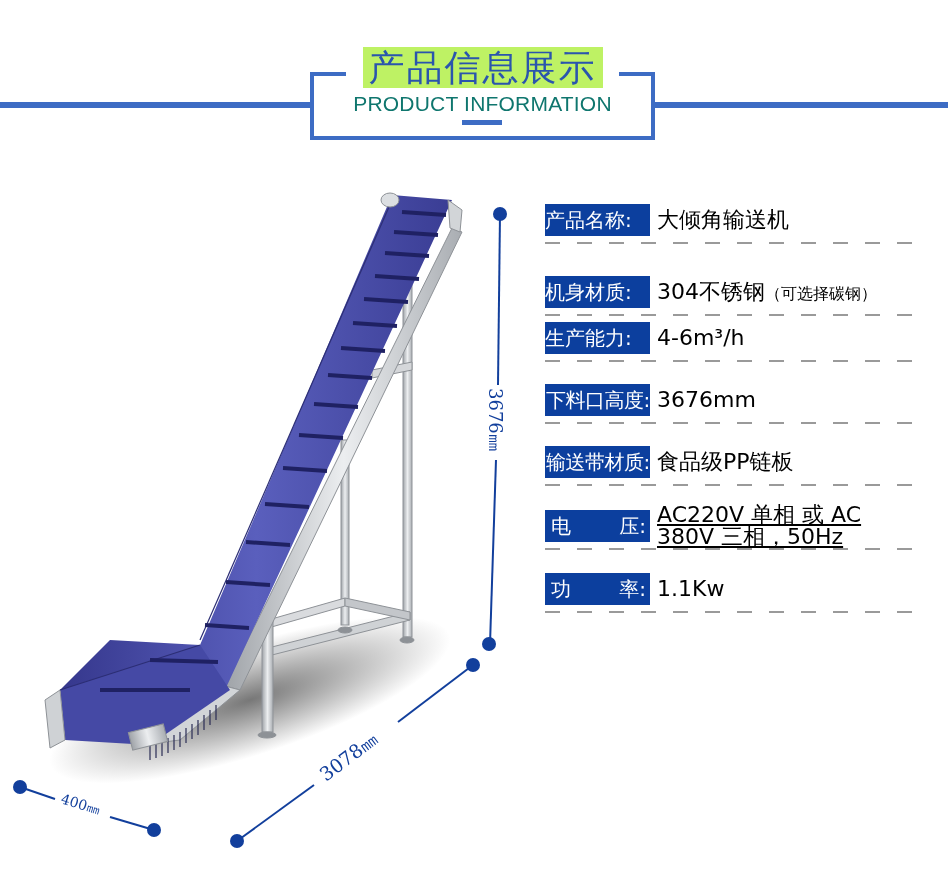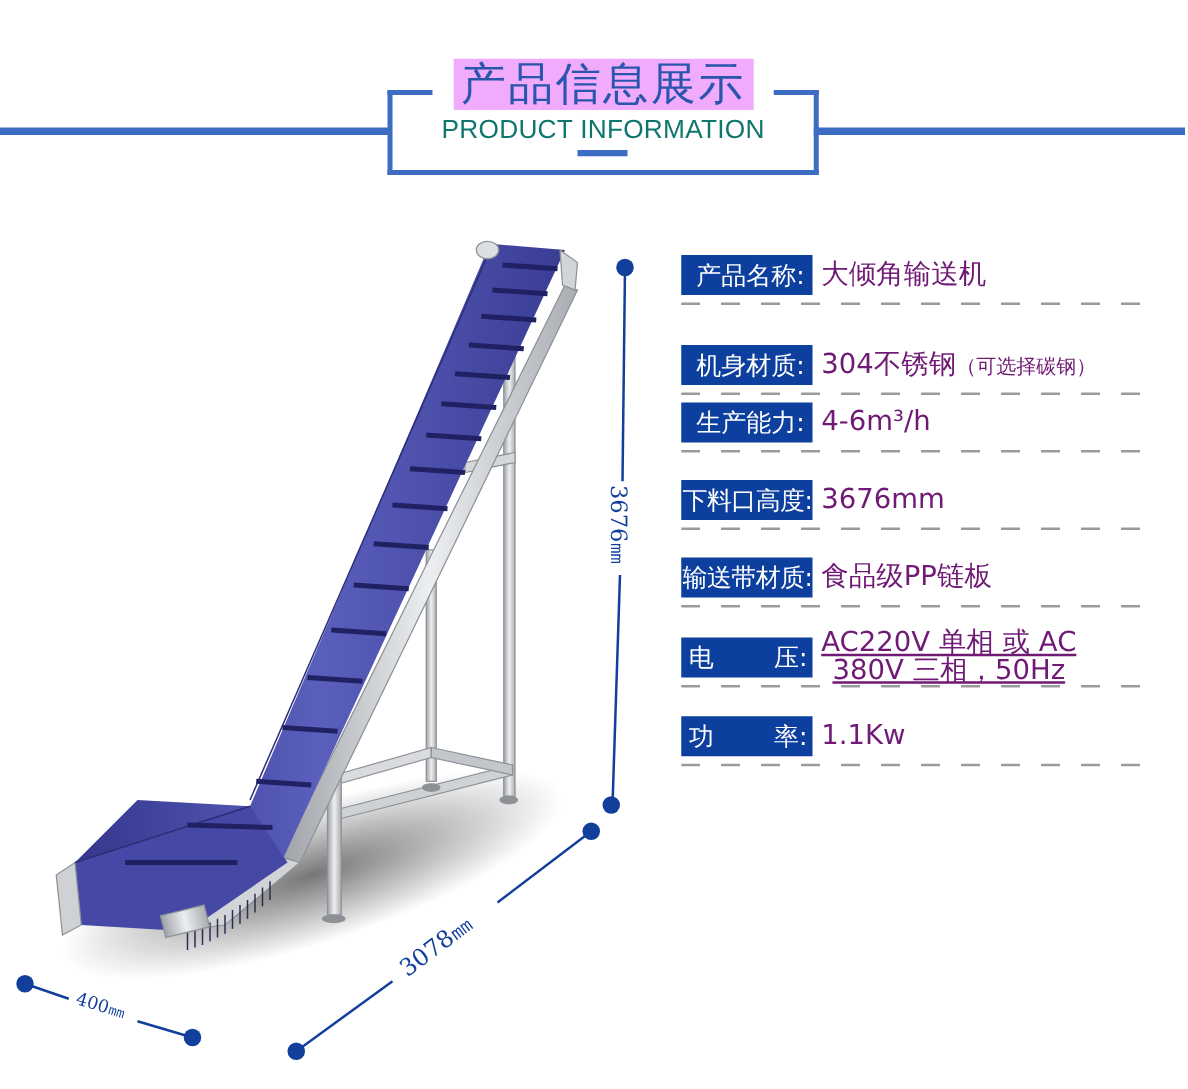--- a/index.html
+++ b/index.html
@@ -10,35 +10,35 @@
   .hdr-line { position: absolute; height: 6px; background: #3d6cc4; top: 102px; }
   .hdr-line.left  { left: 0; width: 312px; }
   .hdr-line.right { left: 651px; width: 297px; }
   .hdr-frame { position: absolute; left: 310px; top: 72px; width: 337px; height: 64px;
                border: 4px solid #3d6cc4; border-top: none; }
   .hdr-frame .cap-l, .hdr-frame .cap-r { position: absolute; top: 0; height: 4px; background: #3d6cc4; width: 36px; }
   .hdr-frame .cap-l { left: -4px; }
   .hdr-frame .cap-r { right: -4px; }
   .hdr-title { position: absolute; left: 310px; width: 345px; top: 46px; text-align: center;
                font-size: 36px; color: #2a55ad; letter-spacing: 2px; line-height: 44px; }
-  .hdr-title span { background: #f0abfc; padding: 0 6px; }
+  .hdr-title span { background: #bef264; padding: 0 6px; }
   .hdr-sub { position: absolute; left: 310px; width: 345px; top: 92px; text-align: center;
              font-family: "Liberation Sans", sans-serif; font-size: 21px; color: #0f766e;
              letter-spacing: 0.2px; }
   .hdr-bar { position: absolute; left: 462px; top: 120px; width: 40px; height: 5px; background: #3d6cc4; }
 
   
   .spec-row { position: absolute; left: 545px; width: 380px; height: 50px; }
   .spec-label { position: absolute; left: 0; top: 0; width: 105px; height: 32px; background: #0c3f9e;
                 color: #fff; font-size: 20px; line-height: 32px; white-space: nowrap; overflow: hidden;
-                box-sizing: border-box; padding-left: 12px; }
+                box-sizing: border-box; padding-left: 0; }
   .spec-label.small { font-size: 20px; padding-left: 1px; letter-spacing: -0.5px; }
   .spec-label.spread { display: flex; justify-content: space-between; padding: 0 4px 0 6px; }
-  .spec-value { position: absolute; left: 112px; top: 0; color: #701a75; font-size: 22px;
-                line-height: 32px; white-space: nowrap; text-align: center; }
+  .spec-value { position: absolute; left: 112px; top: 0; color: #000000; font-size: 22px;
+                line-height: 32px; white-space: nowrap; }
   .spec-value .note { font-size: 16px; }
   .spec-value.two-line { font-size: 22px; line-height: 22px; top: 0; text-decoration: underline; }
   .spec-dashes { position: absolute; left: 0; top: 38px; width: 380px; height: 2px;
                  background: repeating-linear-gradient(90deg, #9a9a9a 0 15px, transparent 15px 32px); }
 
   
   .graphic { position: absolute; left: 0; top: 170px; width: 540px; height: 701px; }
   .dim-text { font-family: "DejaVu Serif", "Liberation Serif", serif; fill: #123f9c; }
 </style>
 </head>

